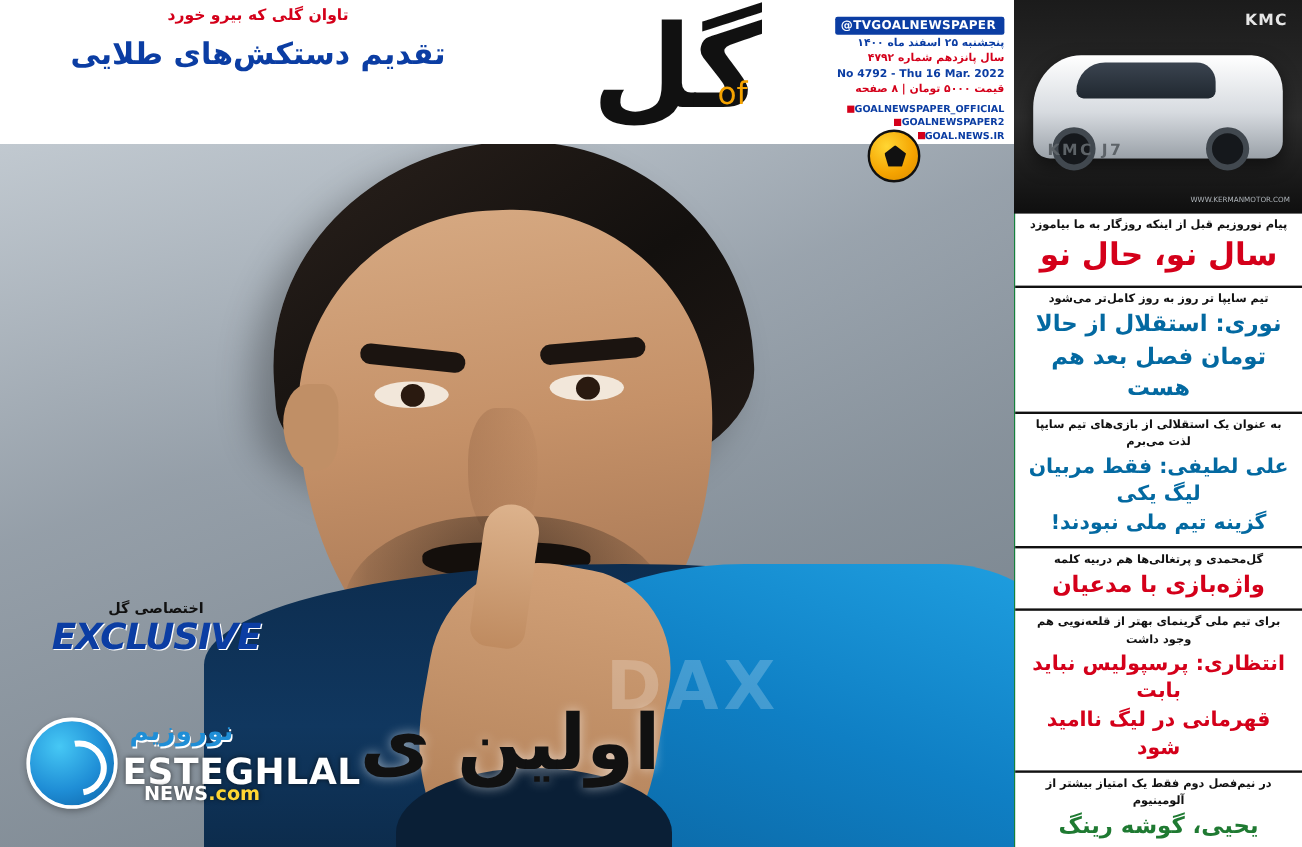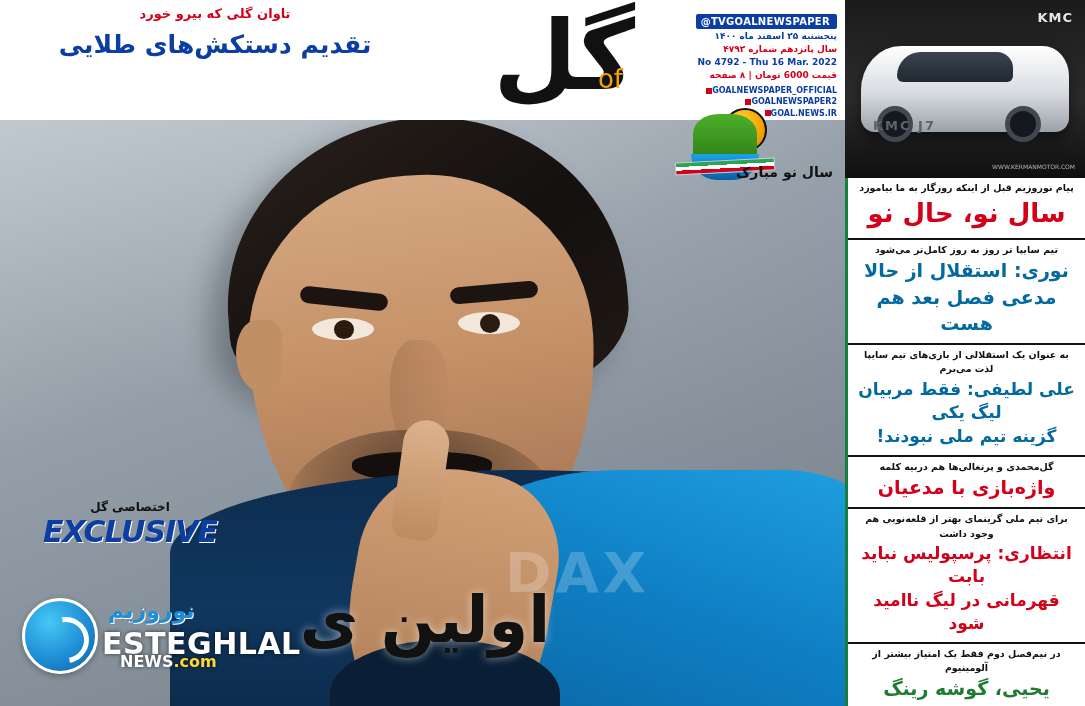--- a/index.html
+++ b/index.html
@@ -425,21 +425,21 @@
     text-shadow: 0 0 4px rgba(0,0,0,.65);
   }
   .est-news .dot { color: #ffd633; }
 
   
   .sidebar {
     position: absolute;
     left: 845px; top: 0;
     width: 240px; height: 706px;
     background: #ffffff;
-    border-left: 3px solid #15803d;
+    border-left: 1px solid #15803d;
   }
   .ad {
     position: relative;
     width: 240px; height: 178px;
     background: linear-gradient(180deg, #1b1b1b 0%, #2c2c2c 55%, #0f0f0f 100%);
     overflow: hidden;
   }
   .ad .car {
     position: absolute;
     left: 16px; top: 46px;
@@ -556,46 +556,40 @@
       <div class="hand"></div>
       <div class="finger"></div>
     </div>
 
     <div class="masthead">
       <div class="handle-box">@TVGOALNEWSPAPER</div>
       <div class="mast-right" style="top:30px;">
         <div class="mast-line blue">پنجشنبه ۲۵ اسفند ماه ۱۴۰۰</div>
         <div class="mast-line red">سال پانزدهم شماره ۴۷۹۲</div>
         <div class="mast-line blue">No 4792 - Thu 16 Mar. 2022</div>
-        <div class="mast-line red">قیمت 6000 تومان | ۸ صفحه</div>
+        <div class="mast-line red">قیمت ۵۰۰۰ تومان | ۸ صفحه</div>
         <div class="mast-social">
           <div><span class="bullet"></span><span>GOALNEWSPAPER_OFFICIAL</span></div>
           <div><span class="bullet"></span><span>GOALNEWSPAPER2</span></div>
           <div><span class="bullet"></span><span>GOAL.NEWS.IR</span></div>
         </div>
       </div>
 
       <div class="logo-gol">
         <div class="word">گل</div>
         <div class="of">of</div>
       </div>
       <div class="logo-ball"></div>
 
       <div class="top-head">
         <div class="kicker">تاوان گلی که بیرو خورد</div>
         <div class="main">تقدیم دستکش‌های طلایی</div>
       </div>
     </div>
 
-    <div class="nowruz">
-      <div class="grass"></div>
-      <div class="bowl"></div>
-      <div class="flagbar"></div>
-      <div class="txt">سال نو مبارک</div>
-    </div>
 
     <div class="exclusive">
       <div class="small">اختصاصی گل</div>
       <div class="eng">EXCLUSIVE</div>
     </div>
 
     <div class="bottom-main">اولین ی</div>
 
     <div class="esteghlal">
       <div class="est-ball"></div>
@@ -620,21 +614,21 @@
     </div>
 
     <div class="block">
       <div class="kicker">پیام نوروزیم قبل از اینکه روزگار به ما بیاموزد</div>
       <div class="h1 red">سال نو، حال نو</div>
     </div>
 
     <div class="block">
       <div class="kicker">تیم سایپا تر روز به روز کامل‌تر می‌شود</div>
       <div class="h2 blue">نوری: استقلال از حالا</div>
-      <div class="h2 blue">مدعی فصل بعد هم هست</div>
+      <div class="h2 blue">تومان فصل بعد هم هست</div>
     </div>
 
     <div class="block">
       <div class="kicker">به عنوان یک استقلالی از بازی‌های تیم سایپا لذت می‌برم</div>
       <div class="h3 blue">علی لطیفی: فقط مربیان لیگ یکی</div>
       <div class="h3 blue">گزینه تیم ملی نبودند!</div>
     </div>
 
     <div class="block">
       <div class="kicker">گل‌محمدی و پرتغالی‌ها هم دربیه کلمه</div>

